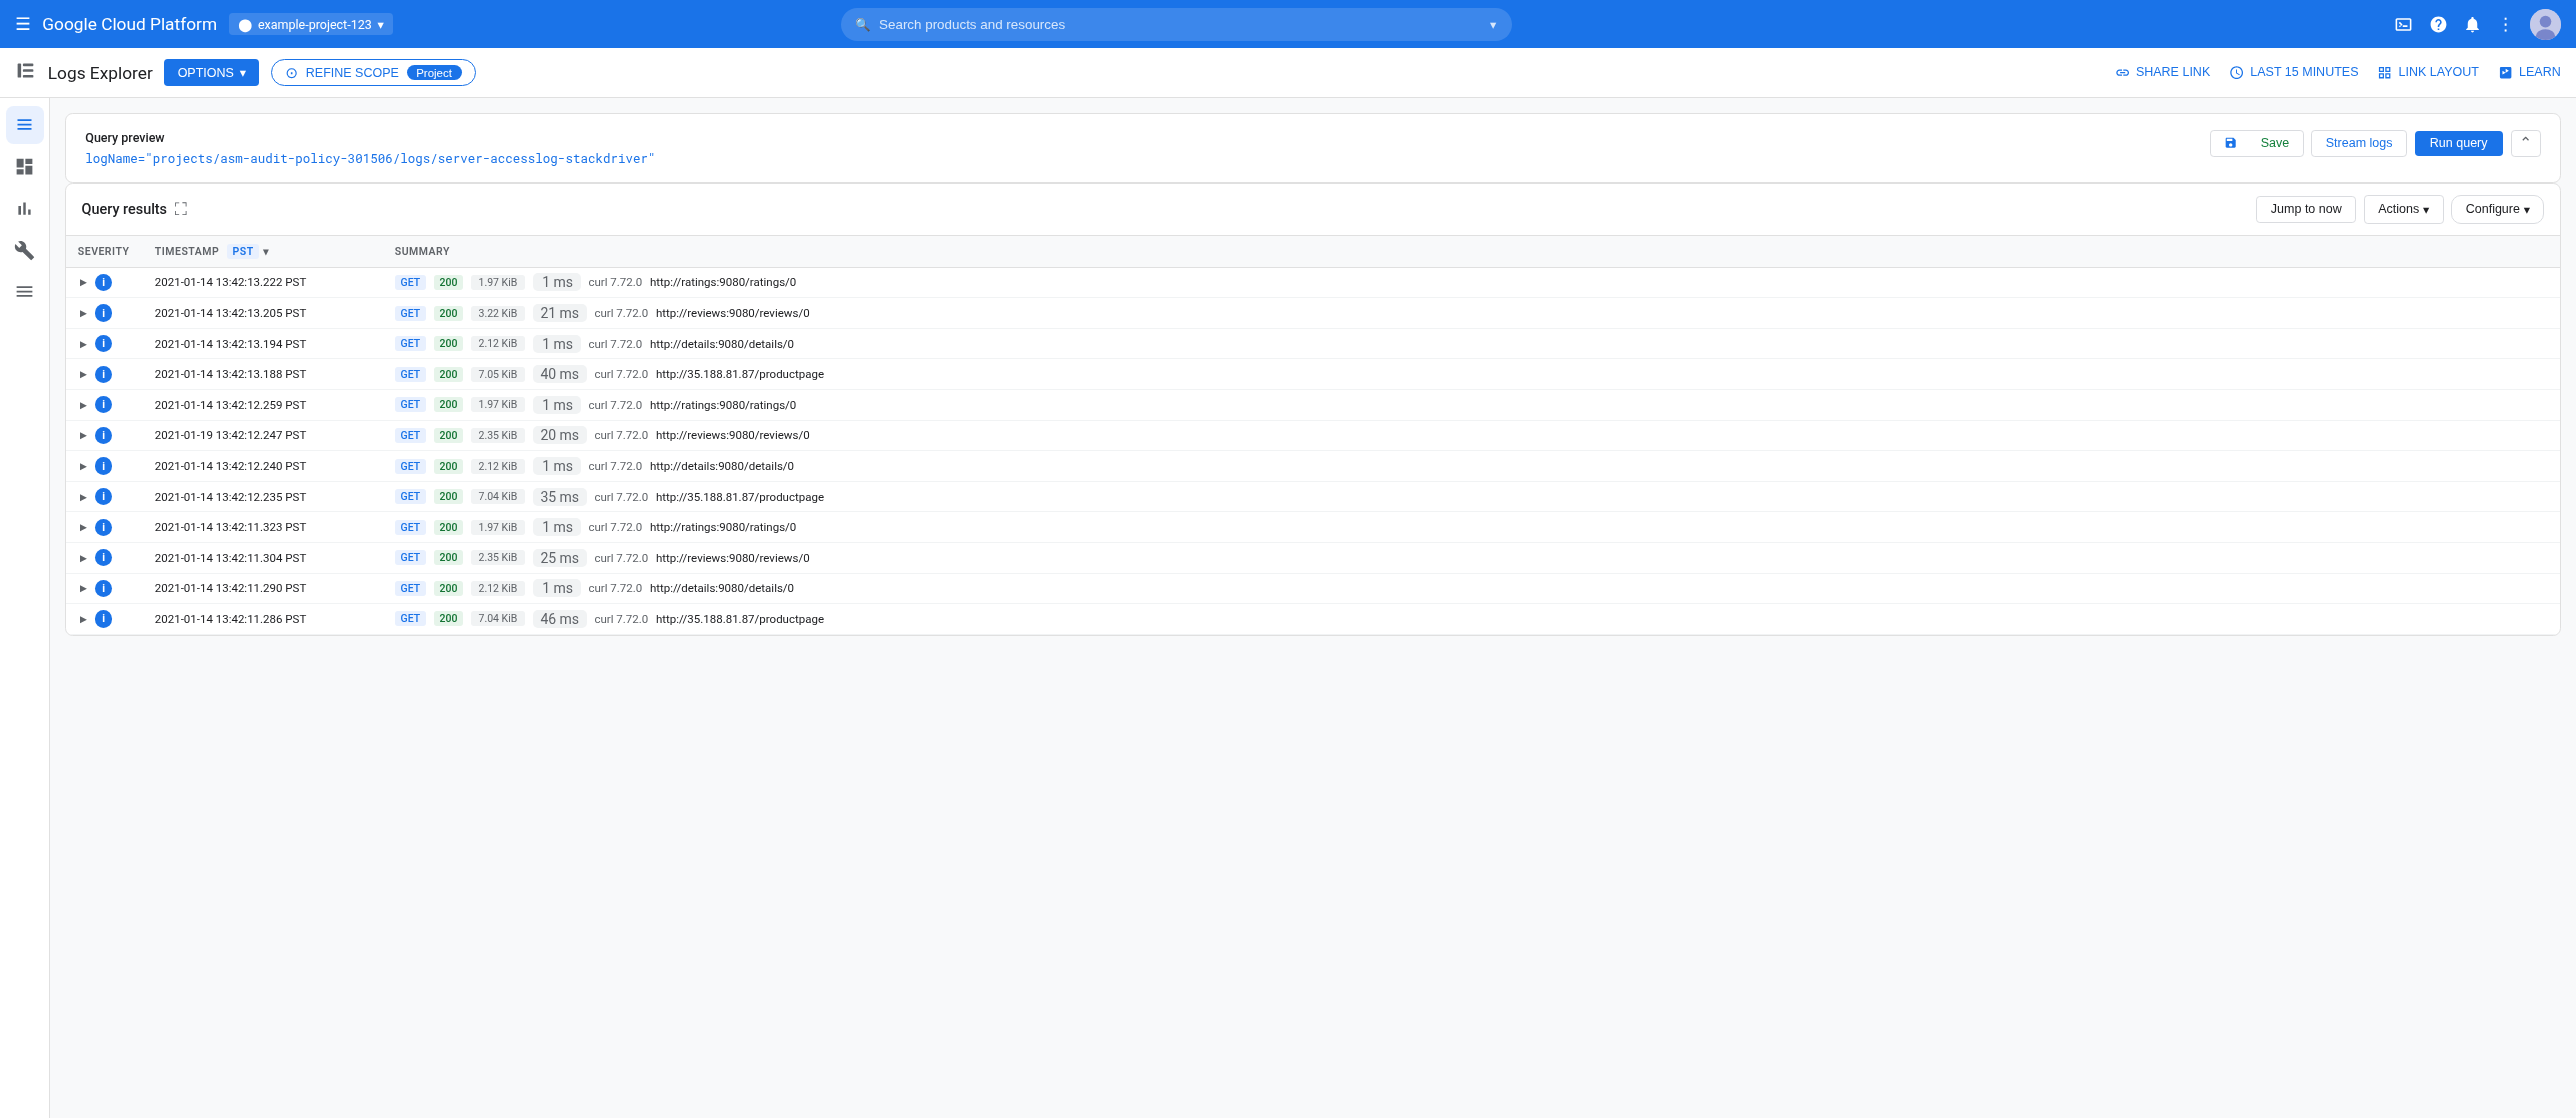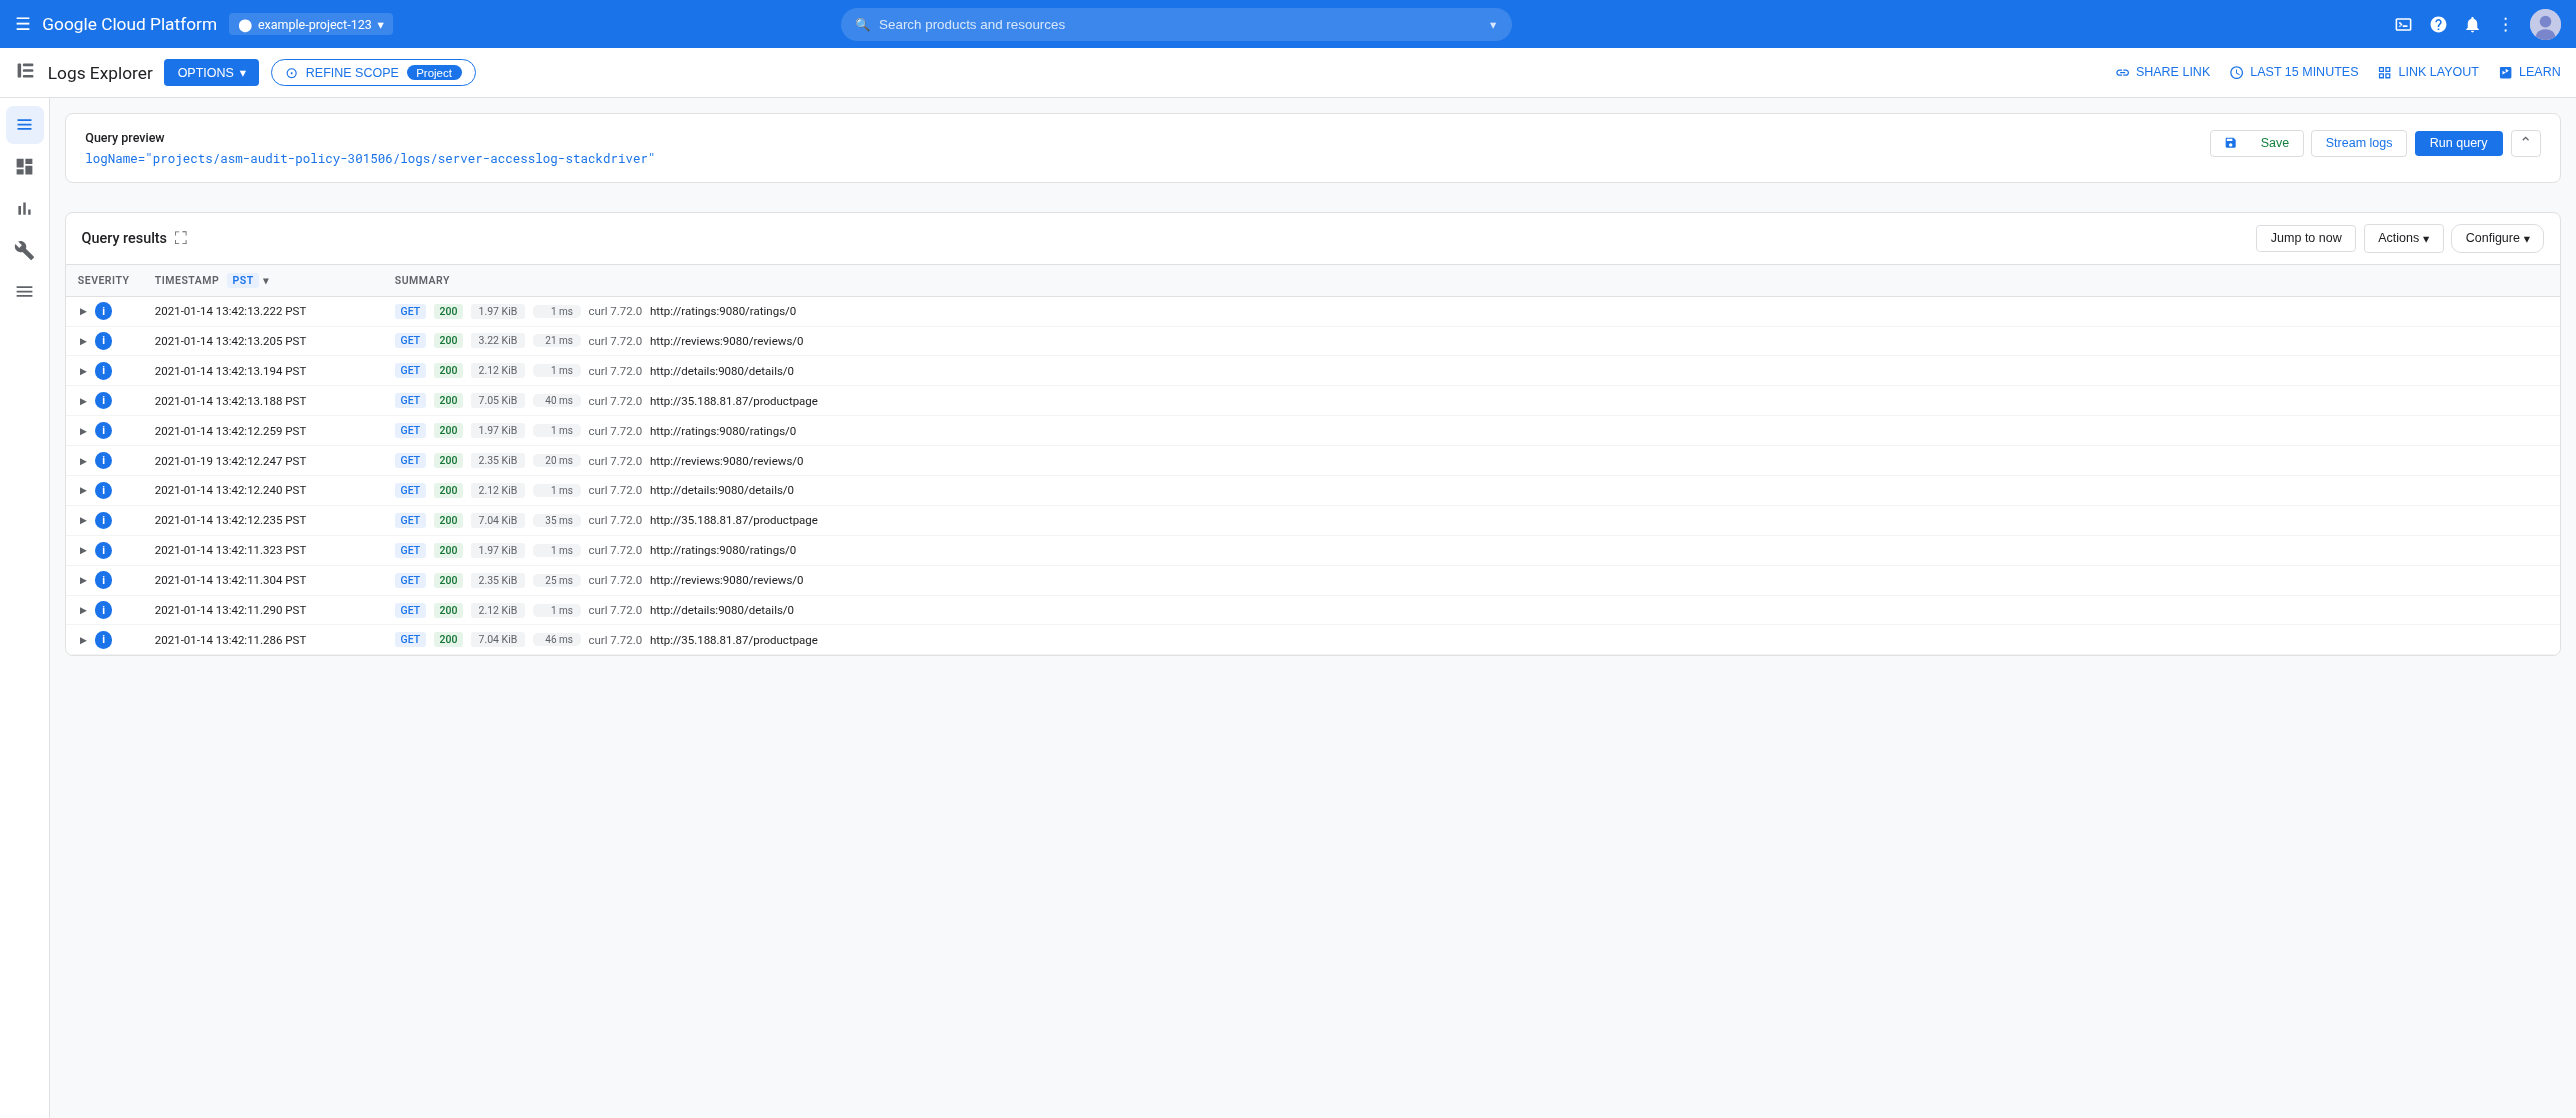--- a/index.html
+++ b/index.html
@@ -101,21 +101,21 @@
       color: #5f6368; font-size: 19px;
     }
     .sidebar-item.active { background: #e8f0fe; color: #1a73e8; }
 
     
     .content { flex: 1; overflow-y: auto; padding: 15.3px; background: #f8f9fa; }
 
     
     .query-preview-card {
       background: white; border: 1px solid #e0e0e0; border-radius: 7.7px;
-      padding: 15.3px 19px; margin-bottom: 29px;
+      padding: 15.3px 19px; margin-bottom: 0;
       display: flex; align-items: flex-start; justify-content: space-between;
     }
     .query-preview-label { font-size: 12.5px; font-weight: 500; color: #202124; margin-bottom: 5.8px; }
     .query-text { font-family: 'Roboto Mono', monospace; font-size: 12.5px; color: #1a73e8; }
     .query-actions { display: flex; align-items: center; gap: 7.7px; flex-shrink: 0; }
     .save-btn {
       background: white; border: 1px solid #dadce0; border-radius: 3.8px;
       padding: 5.8px 13.4px; cursor: pointer; font-size: 12.5px; color: #15803d;
       display: flex; align-items: flex-start; gap: 23px;
     }
@@ -187,21 +187,21 @@
     .status-badge {
       display: inline-block; background: #e6f4ea; color: #137333;
       padding: 1px 5.8px; border-radius: 2.9px; font-size: 10.5px; font-weight: 500;
     }
     .size-badge {
       display: inline-block; background: #f1f3f4; color: #5f6368;
       padding: 1px 7.7px; border-radius: 2.9px; font-size: 10.5px;
     }
     .duration-badge {
       display: inline-block; background: #f1f3f4; color: #5f6368;
-      padding: 1px 7.7px; border-radius: 5px; font-size: 10px; text-align: right; min-width: 48px;
+      padding: 1px 7.7px; border-radius: 5px; font-size: 14px; text-align: right; min-width: 48px;
     }
     .url-text { color: #202124; font-size: 11.5px; }
     .ua-text { color: #5f6368; font-size: 11.5px; }
   </style>
 </head>
 <body>
 
 <nav class="top-nav">
   <button class="hamburger nav-icon-btn">☰</button>
   <span class="brand">Google Cloud Platform</span>

